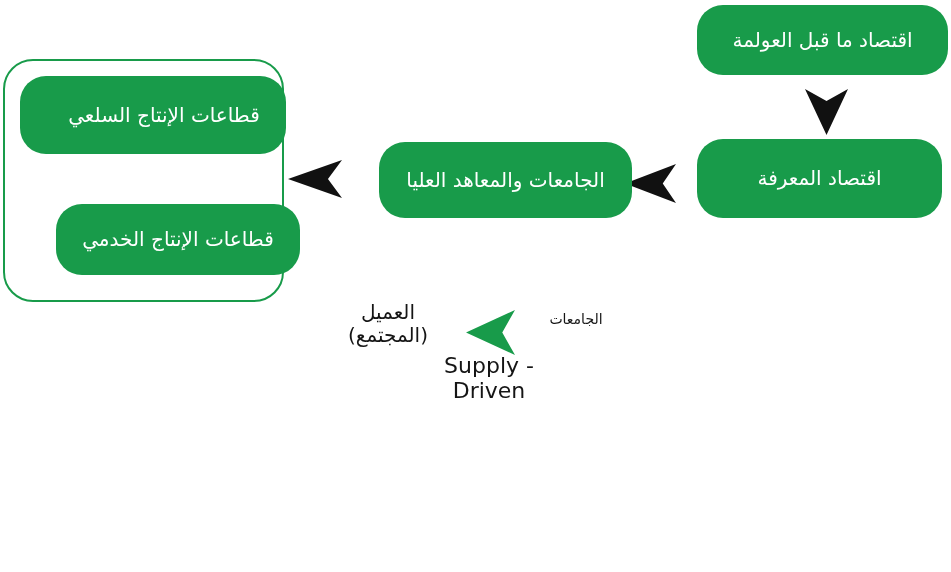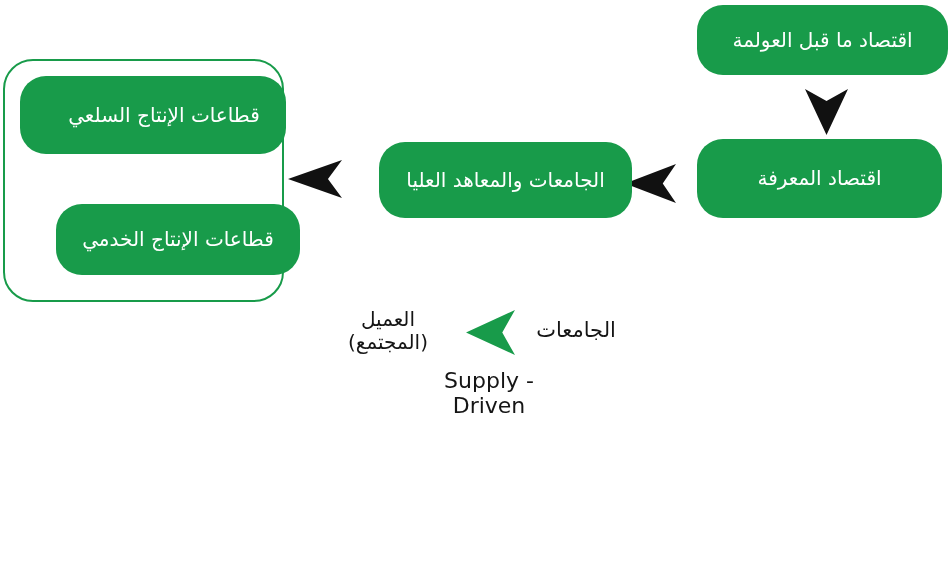--- a/index.html
+++ b/index.html
@@ -38,41 +38,41 @@
   .arrow {
     position: absolute;
     display: block;
   }
   .arrow svg { display: block; width: 100%; height: 100%; }
   .caption {
     position: absolute;
     color: #151515;
     text-align: center;
   }
-  .caption.arabic { direction: rtl; font-size: 20px; line-height: 1.15; margin-top: 7px; }
+  .caption.arabic { direction: rtl; font-size: 20px; line-height: 1.15; }
   .caption.latin { font-size: 22px; }
 
   
   #node-pre-globalization { left: 697px; top: 5px;  width: 251px; height: 70px; }
   #node-knowledge        { left: 697px; top: 139px; width: 245px; height: 79px; }
   #node-universities     { left: 355px; top: 142px; width: 253px; height: 76px; margin-left: 24px; }
   #frame-production      { left: 3px;   top: 59px;  width: 277px; height: 239px; }
   #node-commodity        { left: 20px;  top: 76px;  width: 244px; height: 78px; padding-left: 22px; }
   #node-service          { left: 20px;  top: 204px; width: 244px; height: 71px; margin-left: 36px; }
 
   
   #arrow-down-1   { left: 805px; top: 89px;  width: 43px; height: 46px; }
   #arrow-left-1   { left: 625px; top: 164px; width: 51px; height: 39px; }
   #arrow-left-2   { left: 288px; top: 160px; width: 54px; height: 38px; }
   #arrow-left-green { left: 466px; top: 310px; width: 49px; height: 45px; }
 
   
   #caption-client       { left: 338px; top: 301px; width: 100px; }
-  #caption-universities { left: 536px; top: 311px; width: 80px;  font-size: 21px; }
-  #caption-supply       { left: 408px; top: 353px; width: 162px; margin-top: 15px; }
+  #caption-universities { left: 536px; top: 311px; width: 80px;  font-size: 14px; }
+  #caption-supply       { left: 408px; top: 353px; width: 162px; }
 </style>
 </head>
 <body>
 
 <div id="canvas" style="--green:#189B4A;">
 
   <div class="node" id="node-pre-globalization">
     <span>اقتصاد ما قبل العولمة</span>
   </div>
 

